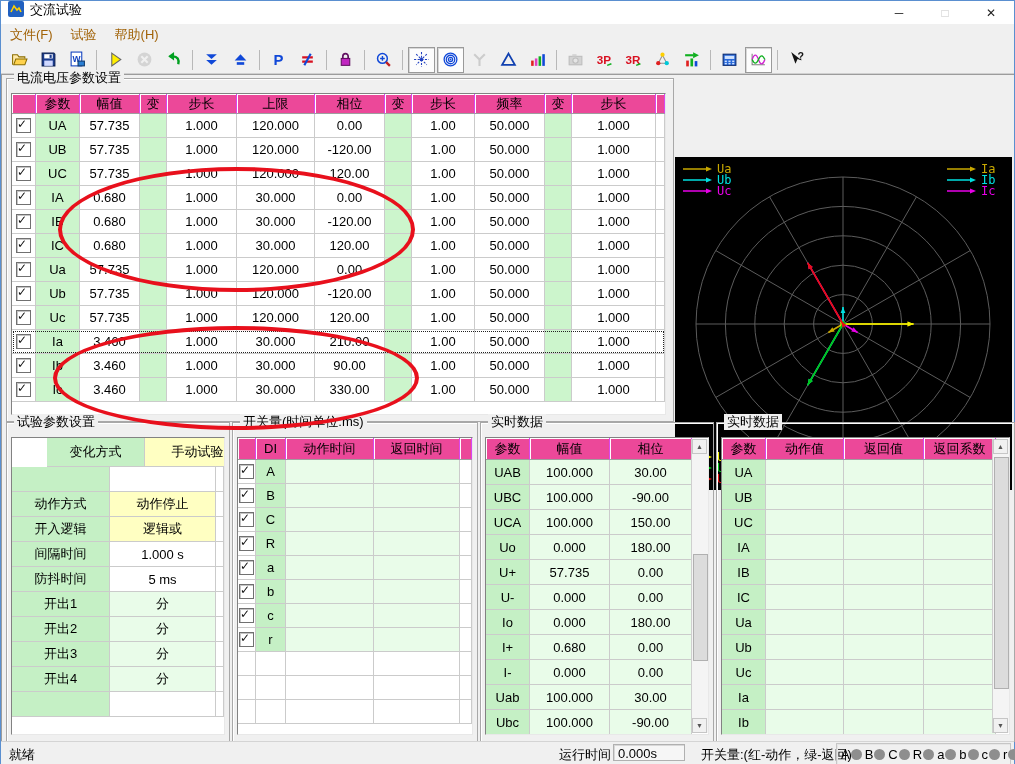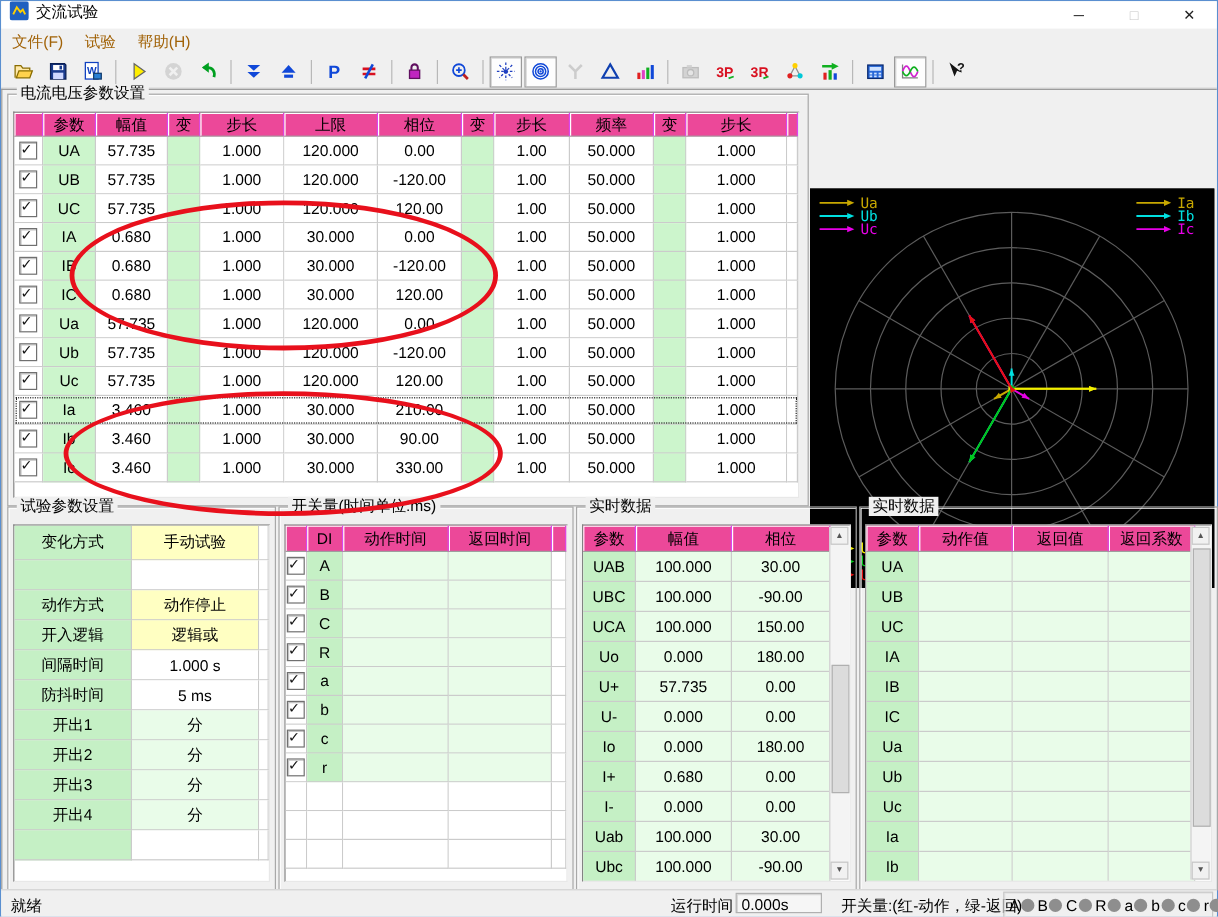--- a/index.html
+++ b/index.html
@@ -656,21 +656,21 @@
           <text x="306" y="315" fill="#00c818" font-size="12" text-anchor="start" font-family="DejaVu Sans Mono, monospace">IB</text>
           <line x1="272" y1="322" x2="296" y2="322" stroke="#e81010" stroke-width="1.5"></line>
           <polygon points="301,322 295,319.4 295,324.6" fill="#e81010"></polygon>
           <text x="306" y="326" fill="#e81010" font-size="12" text-anchor="start" font-family="DejaVu Sans Mono, monospace">IC</text>
         </svg>
     </div>
 
     <div class="group" style="left:4px;top:347px;width:222px;height:318px;">
       <span class="gtitle">试验参数设置</span>
       <div class="gtable" id="test-params-table" style="left:4px;top:14px;width:214px;height:298px;">
-          <div class="trow" style="grid-template-columns: 98px 106px minmax(0px, 1fr); height: 29px;">
+          <div class="trow" style="grid-template-columns: 98px 106px minmax(0px, 1fr); height: 29px; padding-left: 35px;">
             <span class="cell c-label">变化方式</span>
             <span class="cell c-yellow">手动试验</span>
             <span class="cell c-white"></span>
           </div>
           <div class="trow" style="grid-template-columns: 98px 106px minmax(0px, 1fr); height: 25px;">
             <span class="cell c-label"></span>
             <span class="cell c-white"></span>
             <span class="cell c-white"></span>
           </div>
           <div class="trow" style="grid-template-columns: 98px 106px minmax(0px, 1fr); height: 25px;">

